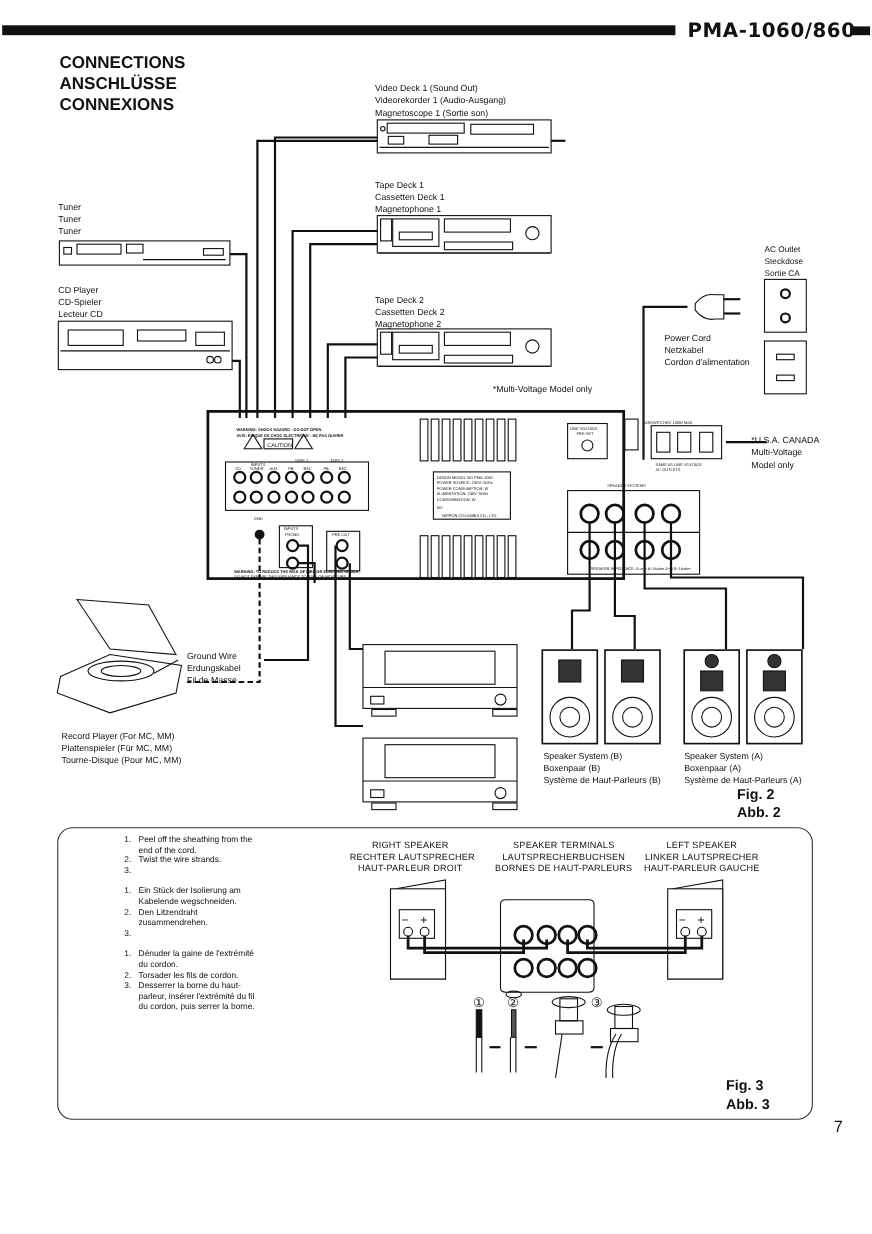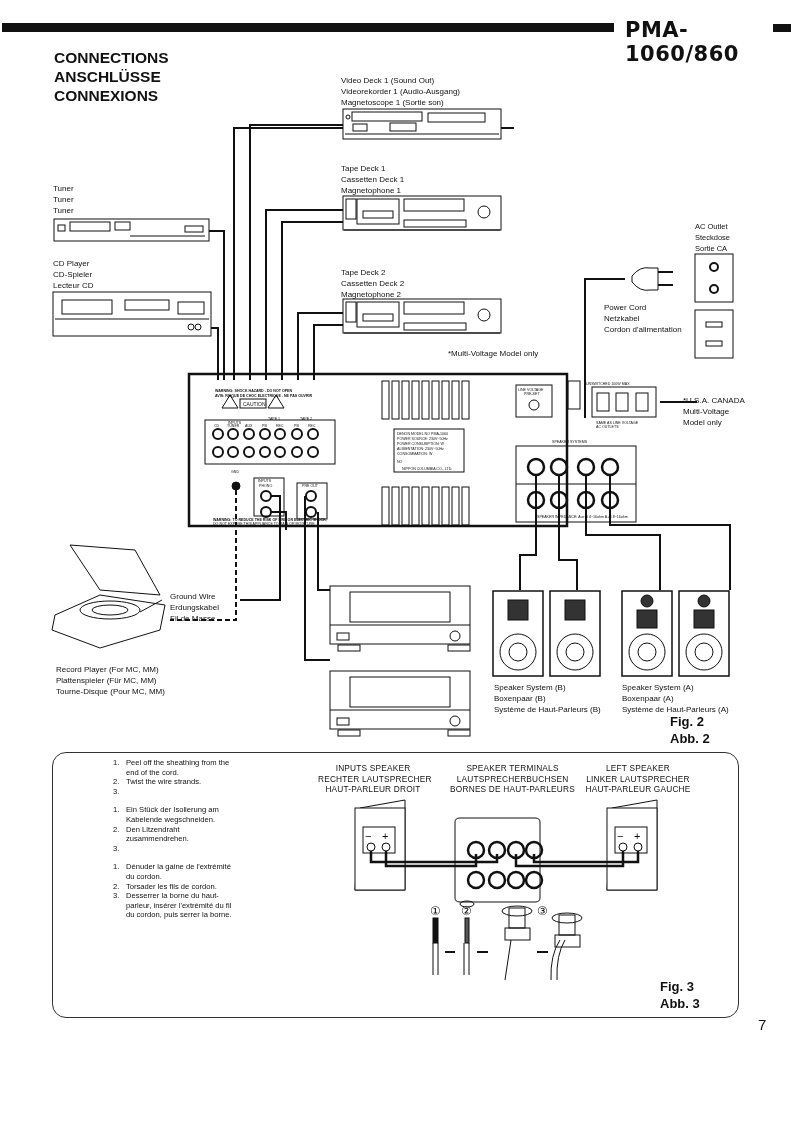--- a/index.html
+++ b/index.html
@@ -1,20 +1,20 @@
 <!DOCTYPE html>
 <html><head>
 <meta charset="utf-8">
 <style>
   html,body{margin:0;padding:0;background:#fff;}
   body{width:793px;height:1122px;position:relative;overflow:hidden;font-family:"Liberation Sans",sans-serif;color:#111;}
   .abs{position:absolute;}
   .hdrbar{left:2px;top:23px;width:612px;height:9px;background:#111;}
   .hdrend{left:773px;top:24px;width:18px;height:8px;background:#111;}
-  .model{left:625px;top:18px;font-family:"DejaVu Sans",sans-serif;font-weight:bold;font-size:21px;letter-spacing:0.5px;}
+  .model{left:625px;top:18px;font-family:"DejaVu Sans",sans-serif;font-weight:bold;font-size:18px;letter-spacing:0.5px;}
   .title{left:54px;font-weight:bold;font-size:15.5px;line-height:19px;}
   .lbl{font-size:8px;line-height:11px;white-space:nowrap;}
   .lbl div{margin:0;}
   .fig{font-weight:bold;font-size:13px;line-height:17px;text-align:left;}
   .steps{font-size:7.6px;line-height:9.6px;}
   .steps .grp{margin-bottom:9px;}
   .steps .it{display:flex;}
   .steps .n{width:13px;flex:none;}
   .steps .t{width:110px;}
   .caplbl{font-size:8.3px;line-height:10.5px;text-align:center;white-space:nowrap;letter-spacing:0.2px;}
@@ -393,21 +393,21 @@
         <span class="t">Torsader les fils de cordon.</span>
       </div>
     <div class="it">
         <span class="n">3.</span>
         <span class="t">Desserrer la borne du haut-parleur, insérer l'extrémité du fil du cordon, puis serrer la borne.</span>
       </div>
   </div>
 </div>
 
 <div class="abs caplbl" style="left:318px;top:763px;width:110px">
-  <div>INPUTS SPEAKER</div>
+  <div>RIGHT SPEAKER</div>
   <div>RECHTER LAUTSPRECHER</div>
   <div>HAUT-PARLEUR DROIT</div>
 </div>
 <div class="abs caplbl" style="left:450px;top:763px;width:125px">
   <div>SPEAKER TERMINALS</div>
   <div>LAUTSPRECHERBUCHSEN</div>
   <div>BORNES DE HAUT-PARLEURS</div>
 </div>
 <div class="abs caplbl" style="left:578px;top:763px;width:120px">
   <div>LEFT SPEAKER</div>

